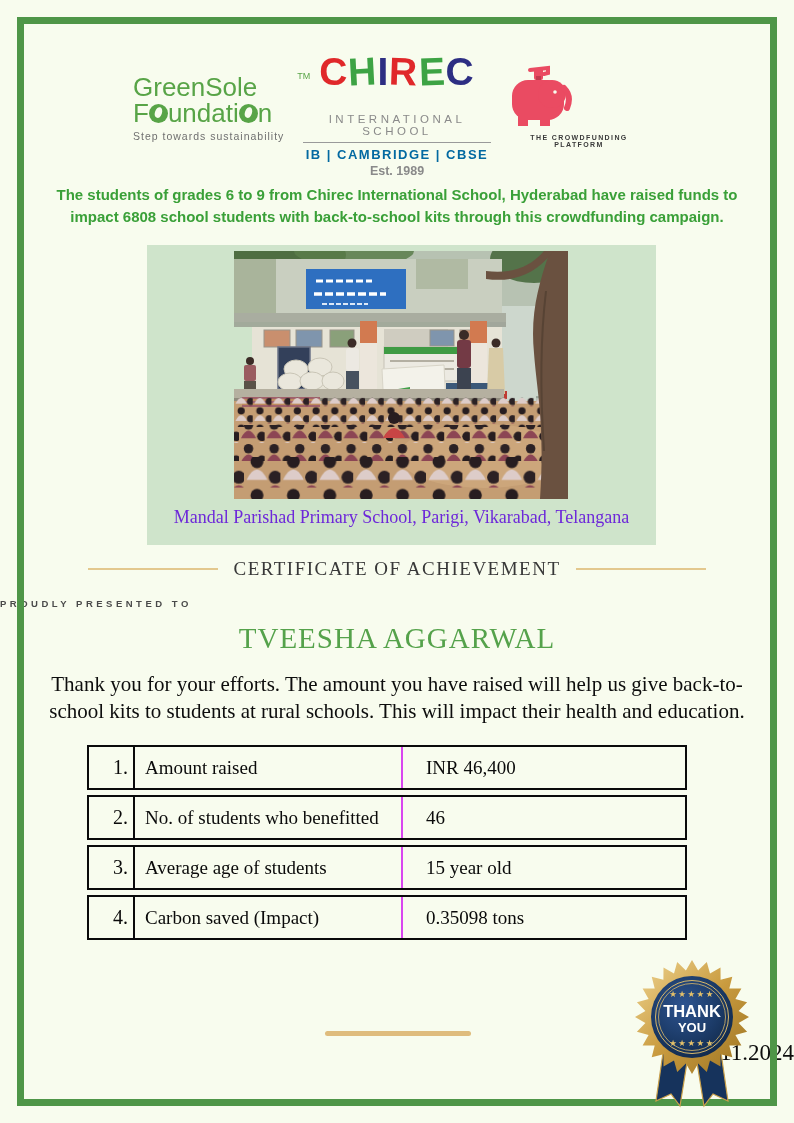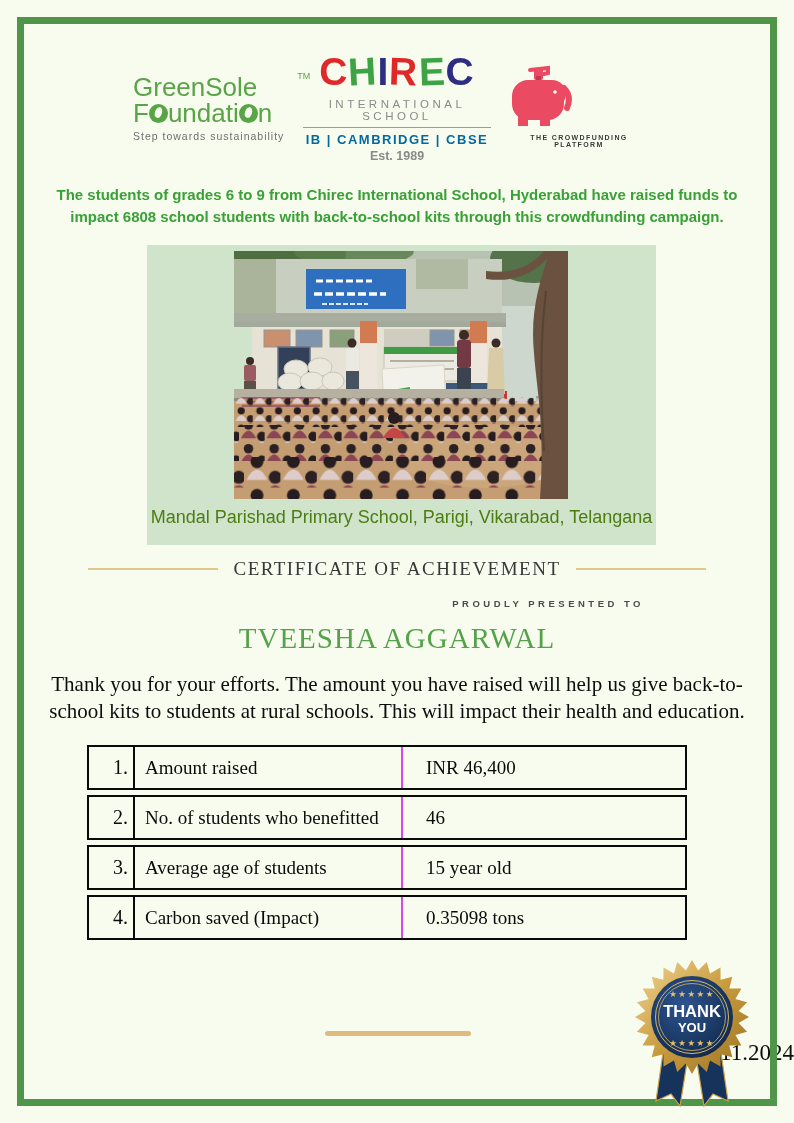--- a/index.html
+++ b/index.html
@@ -22,21 +22,21 @@
     background:#58a447;position:relative;top:1px;}
   .sole-o::after{content:"";position:absolute;left:6px;top:3px;width:7px;height:11px;
     background:#f8fcee;border-radius:50% 50% 45% 45%;transform:rotate(18deg);}
   .gs-tagline{font-size:10.5px;color:#6f6f6f;letter-spacing:1px;margin-top:5px;}
 
   .logo-chirec{left:299px;top:52px;width:196px;text-align:center;}
   .chirec-word{font-size:39px;font-weight:bold;letter-spacing:1px;line-height:1;}
   .chirec-word span{display:inline-block;}
   .c0,.c3{color:#e0282a;} .c1,.c4{color:#3da344;} .c2,.c5{color:#2d2e83;}
   .c1{transform:rotate(-3deg);} .c3{transform:rotate(2deg);} .c4{transform:rotate(-2deg);}
-  .chirec-sub{font-size:11.5px;color:#8a8a8a;letter-spacing:3.5px;margin-top:7px;}
+  .chirec-sub{font-size:11.5px;color:#8a8a8a;letter-spacing:3.5px;margin-top:22px;}
   .chirec-rule{height:1px;background:#9a9a9a;width:188px;margin:5px auto 4px auto;}
   .chirec-boards{font-size:13px;font-weight:bold;color:#0369a1;letter-spacing:1.5px;}
   .chirec-est{font-size:12.5px;font-weight:bold;color:#8a8a8a;margin-top:2px;}
 
   .logo-fuel{left:508px;top:62px;width:142px;height:92px;}
   .fuel-box{position:absolute;left:46px;top:11px;width:88px;height:50px;
     border:4px solid #f0a32a;border-radius:15px;}
   .fuel-text{position:absolute;right:6px;top:6px;text-align:right;
     color:#1d4e56;font-weight:bold;font-size:17px;line-height:0.95;letter-spacing:0px;}
   .fuel-eleph{position:absolute;left:0;top:2px;}
@@ -44,28 +44,28 @@
     font-size:7px;letter-spacing:1.4px;color:#3a3a3a;font-weight:bold;}
 
   
   .intro{left:47px;top:184px;width:700px;text-align:center;
     font-size:15px;font-weight:bold;color:#3aa038;line-height:1.45;}
 
   
   .photo-card{left:147px;top:245px;width:509px;height:300px;background:#cfe4cb;}
   .photo-wrap{position:absolute;left:87px;top:6px;width:334px;height:248px;}
   .photo-caption{position:absolute;left:0;top:262px;width:509px;text-align:center;
-    font-family:Liberation Sans, sans-serif;font-size:18px;color:#4d7c0f;}
+    font-family:Liberation Serif, serif;font-size:18px;color:#6d28d9;}
 
   
   .cert-head-row{left:88px;top:558px;width:618px;display:flex;align-items:center;gap:15px;}
   .cert-rule{flex:1;height:2px;background:#e3c88e;}
   .cert-heading{font-family:"Liberation Serif", serif;font-size:19px;color:#383838;
     letter-spacing:1.5px;white-space:nowrap;}
-  .presented{left:0;top:598px;width:644px;text-align:right;
+  .presented{left:0;top:598px;width:644px;text-align:left;
     font-size:9.5px;letter-spacing:3.5px;color:#4a4a4a;font-weight:bold;}
   .recipient{left:0;top:622px;width:794px;text-align:center;
     font-family:"Liberation Serif", serif;font-size:29px;color:#55a24b;letter-spacing:1px;}
   .message{left:36px;top:671px;width:722px;text-align:center;
     font-family:"Liberation Serif", serif;font-size:21px;color:#0d0d0d;line-height:1.28;}
 
   
   .impact-table{left:87px;top:745px;width:600px;}
   .t-row{box-sizing:border-box;height:45px;margin-bottom:5px;border:2px solid #0a0a0a;
     display:grid;grid-template-columns:46px 268px 1fr;

